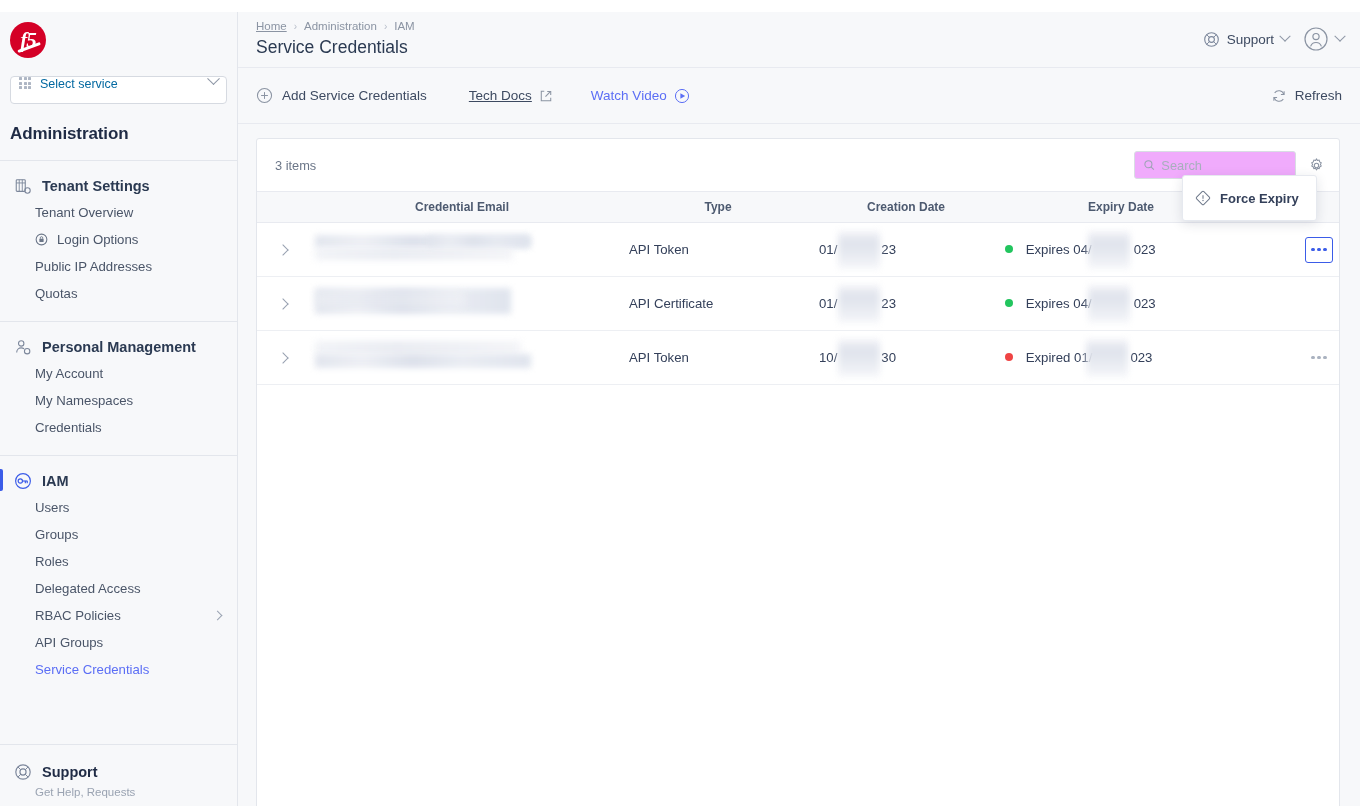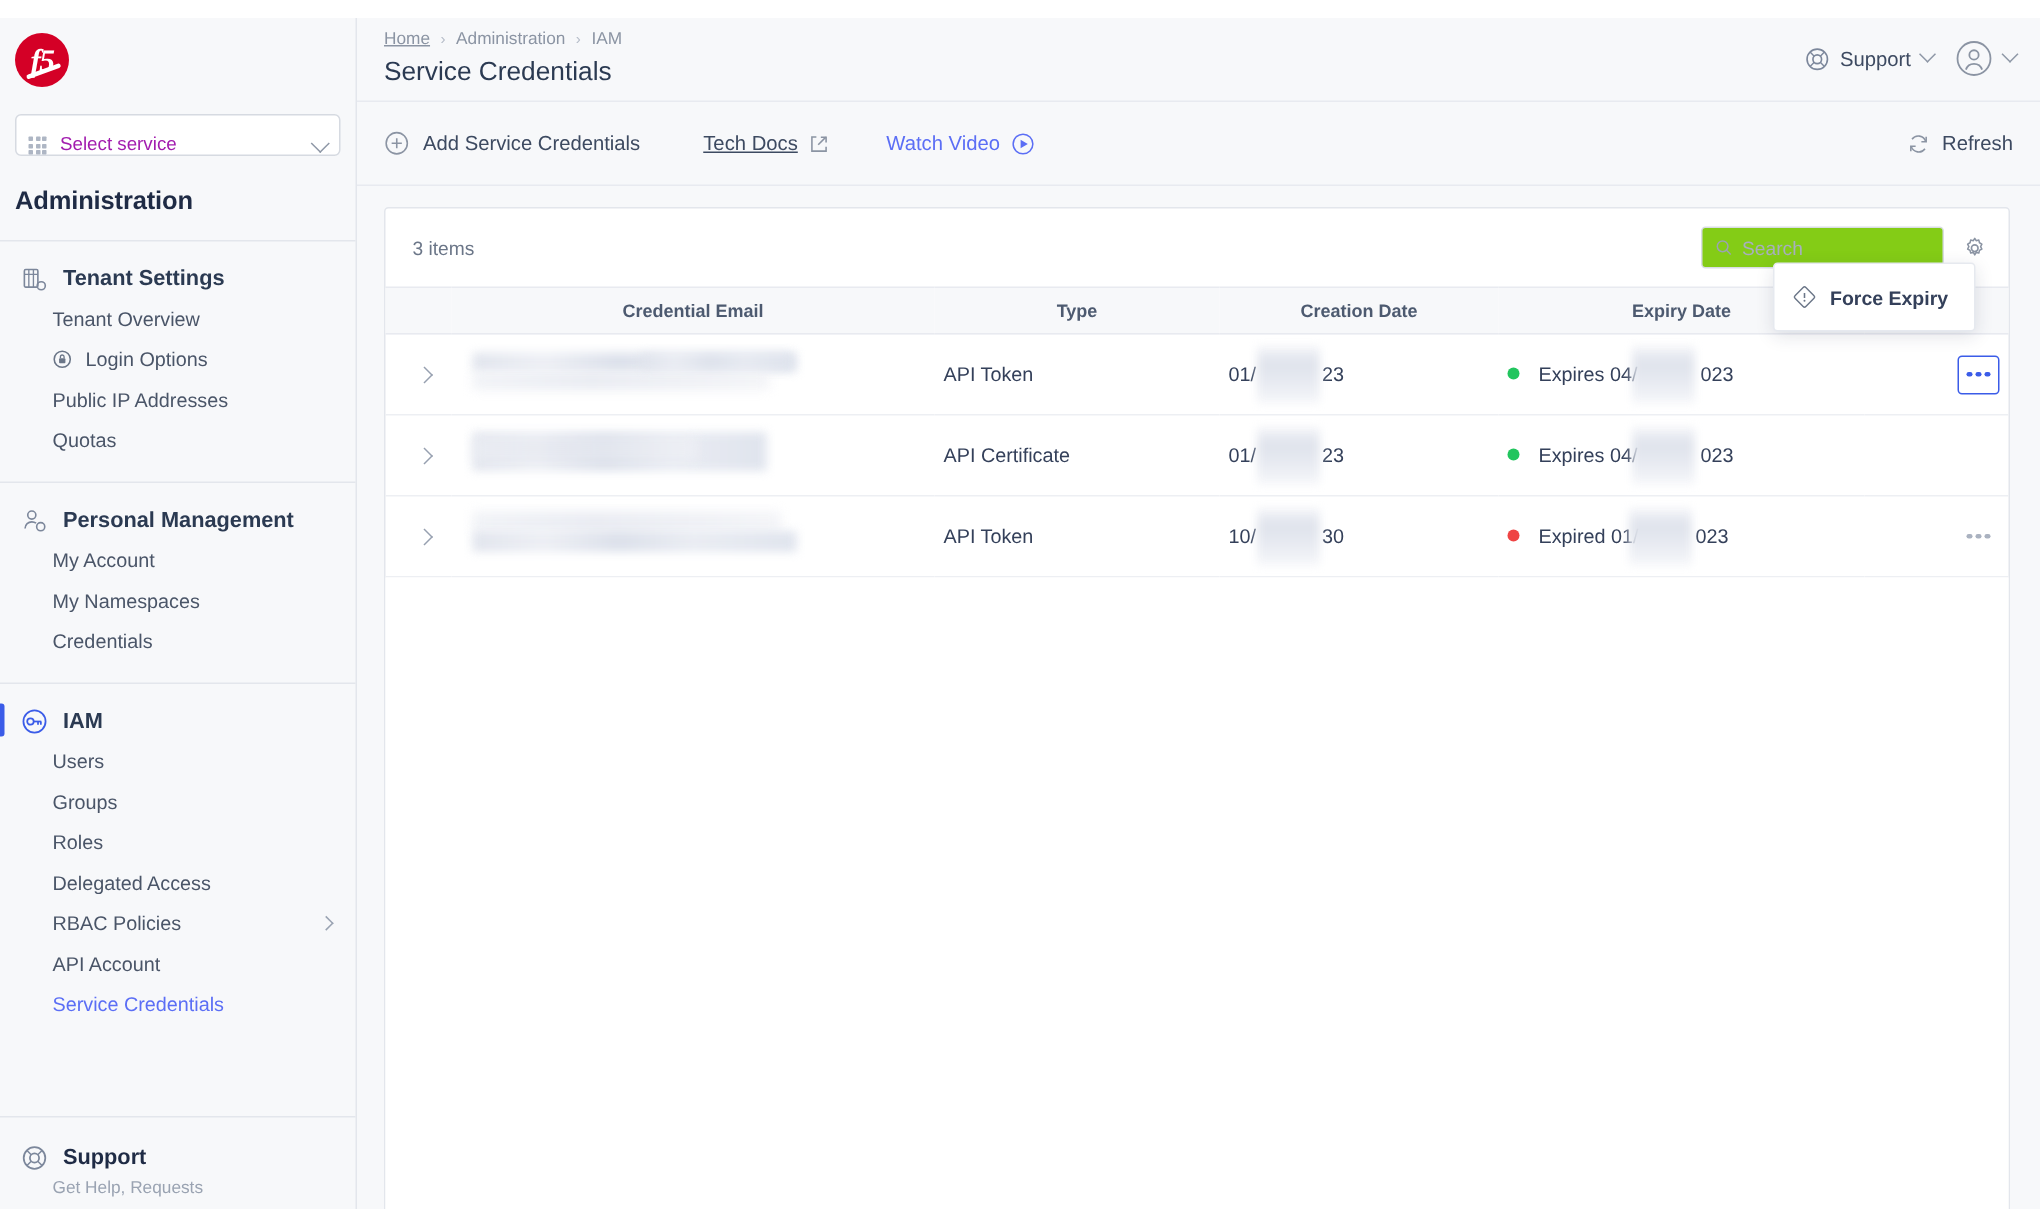--- a/index.html
+++ b/index.html
@@ -37,23 +37,23 @@
     position:absolute; left:7px; top:24px; width:24px; height:2.5px;
     background:#fff; transform: rotate(-20deg); border-radius:2px;
   }
 
   .svc-select {
     margin: 6px 10px 0 10px;
     height: 28px;
     background:#fff;
     border:1px solid #d6dae1;
     border-radius:4px;
-    display:flex; align-items:flex-end;
+    display:flex; align-items:flex-start;
     padding: 0 8px;
-    font-size:12.5px; color:#a21caf;
+    font-size:12.5px; color:#0369a1;
     cursor:pointer;
   }
   .grid-dots { width:12px; height:12px; display:grid; grid-template-columns:repeat(3,3px);
                grid-template-rows:repeat(3,3px); gap:1.5px; margin-right:9px; }
   .grid-dots i { background:#aeb6c4; border-radius:0.5px; display:block; width:3px; height:3px; }
   .svc-select .lbl { flex:1; }
   .chev-sm { width:9px; height:9px; border-right:1.3px solid #8e97a6; border-bottom:1.3px solid #8e97a6;
              transform: rotate(45deg) translate(-2px,-2px); }
 
   .sb-title {
@@ -128,21 +128,21 @@
   .content { flex:1; padding: 14px 20px 0 18px; min-height:0; overflow:hidden; }
   .card {
     background:#fff; border:1px solid #e3e6ec; border-radius:3px;
     height: 100%; display:flex; flex-direction:column; position:relative;
   }
   .card-head { height:52px; flex:0 0 52px; display:flex; align-items:center; padding:0 14px 0 18px; }
   .items-count { font-size:12.8px; color:#6b7688; }
   .card-head-right { margin-left:auto; display:flex; align-items:center; gap:12px; }
   .search-box {
     width:162px; height:28px; border:1px solid #d9dde4; border-radius:3px;
-    display:flex; align-items:center; padding:0 8px; gap:4px; background:#84cc16;
+    display:flex; align-items:center; padding:0 8px; gap:4px; background:#f0abfc;
   }
   .search-box input {
     border:none; outline:none; font-size:12.8px; color:#2b3a52; width:100%;
     font-family:"Liberation Sans", sans-serif; background:transparent;
   }
   .search-box input::placeholder { color:#a7afbd; }
 
   table.grid { width:100%; border-collapse:collapse; table-layout:fixed; }
   table.grid thead th {
     background:#f7f8fa; height:31px; font-size:12px; font-weight:bold; color:#4d5a70;
@@ -308,21 +308,21 @@
         <span>Roles</span>
       </div>
       <div class="sb-link">
         <span>Delegated Access</span>
       </div>
       <div class="sb-link">
         <span>RBAC Policies</span>
         <span class="rchev"></span>
       </div>
       <div class="sb-link">
-        <span>API Account</span>
+        <span>API Groups</span>
       </div>
       <div class="sb-link active">
         <span>Service Credentials</span>
       </div>
     </div>
 
     <div class="sb-bottom">
       <div class="sb-group">
         <svg class="gicon" viewBox="0 0 20 20">
           <circle cx="10" cy="10" r="8" fill="none" stroke="#7c879b" stroke-width="1.3"></circle>

